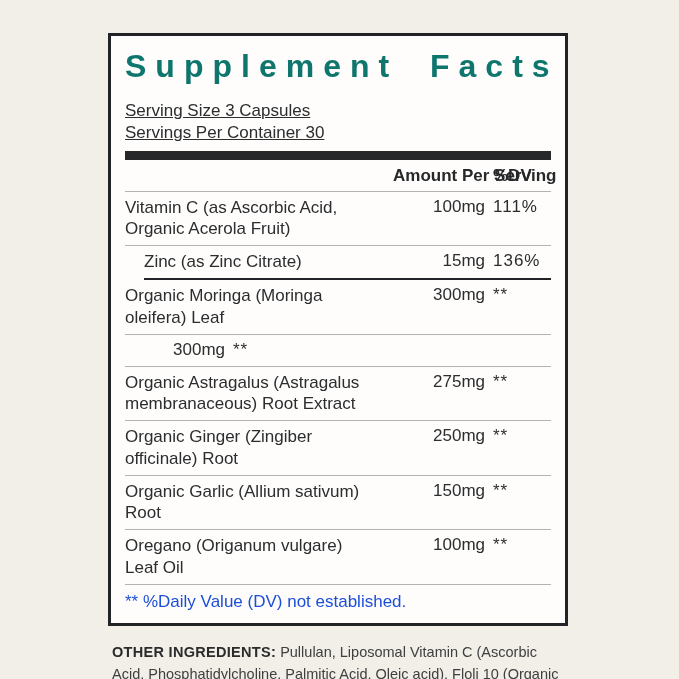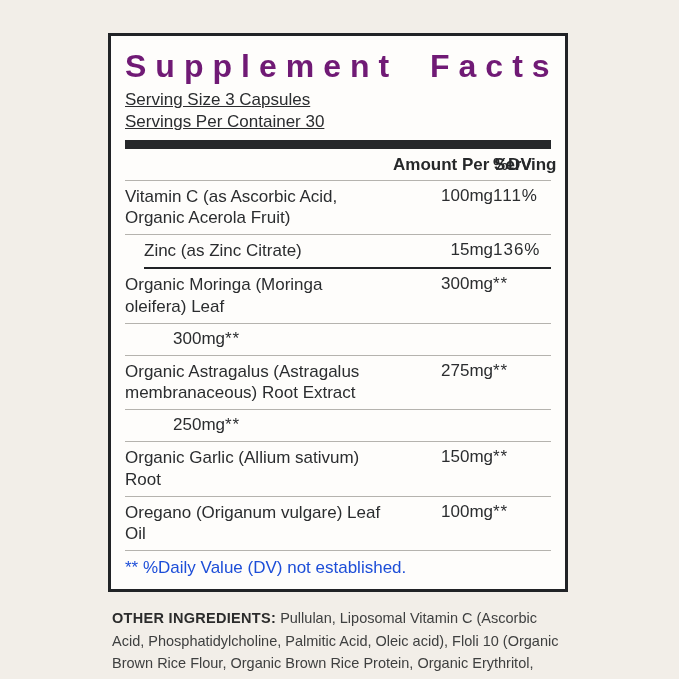--- a/index.html
+++ b/index.html
@@ -18,22 +18,22 @@
     background:#fefdfb;
     border:3px solid #212326;
     padding:10px 14px 0 14px;
   }
 
   .title {
     font-size:32px;
     font-weight:bold;
     letter-spacing:9px;
     word-spacing:14px;
-    color:#701a75;
-    margin:2px 0 4px 0;
+    color:#0f766e;
+    margin:2px 0 15px 0;
     white-space:nowrap;
   }
   .serving { font-size:17px; line-height:1.28; color:#2b2d2f;text-decoration:underline; }
 
   .thick-bar { height:9px; background:#26282a; margin-top:7px; }
 
   .thead {
     display:flex;
     align-items:flex-end;
     font-size:17px;
@@ -45,20 +45,21 @@
   .cell-amt  { width:100px; text-align:right; white-space:nowrap; }
   .cell-dv   { width:58px;  text-align:left; white-space:nowrap; }
 
   .trow {
     display:flex;
     align-items:flex-start;
     font-size:17px;
     padding:5px 0 6px 0;
     border-bottom:1px solid #b5b3ae;
     color:#2b2d2f;
+    gap:8px;
   }
   .trow.sep-thick { border-bottom:2.5px solid #212326;margin-left:19px; }
   .trow .cell-dv { letter-spacing:1px; }
 
   .footnote {
     font-size:17px;
     padding:7px 0 11px 0;
     color:#1d4ed8;
   }
 
@@ -114,20 +115,21 @@
       <span class="cell-dv">**</span>
     </div>
 
     <div class="trow">
       <span class="cell-name">Organic Astragalus (Astragalus membranaceous) Root Extract</span>
       <span class="cell-amt">275mg</span>
       <span class="cell-dv">**</span>
     </div>
 
     <div class="trow">
+      <span class="cell-name">Organic Ginger (Zingiber officinale) Root</span>
       <span class="cell-amt">250mg</span>
       <span class="cell-dv">**</span>
     </div>
 
     <div class="trow">
       <span class="cell-name">Organic Garlic (Allium sativum) Root</span>
       <span class="cell-amt">150mg</span>
       <span class="cell-dv">**</span>
     </div>
 

